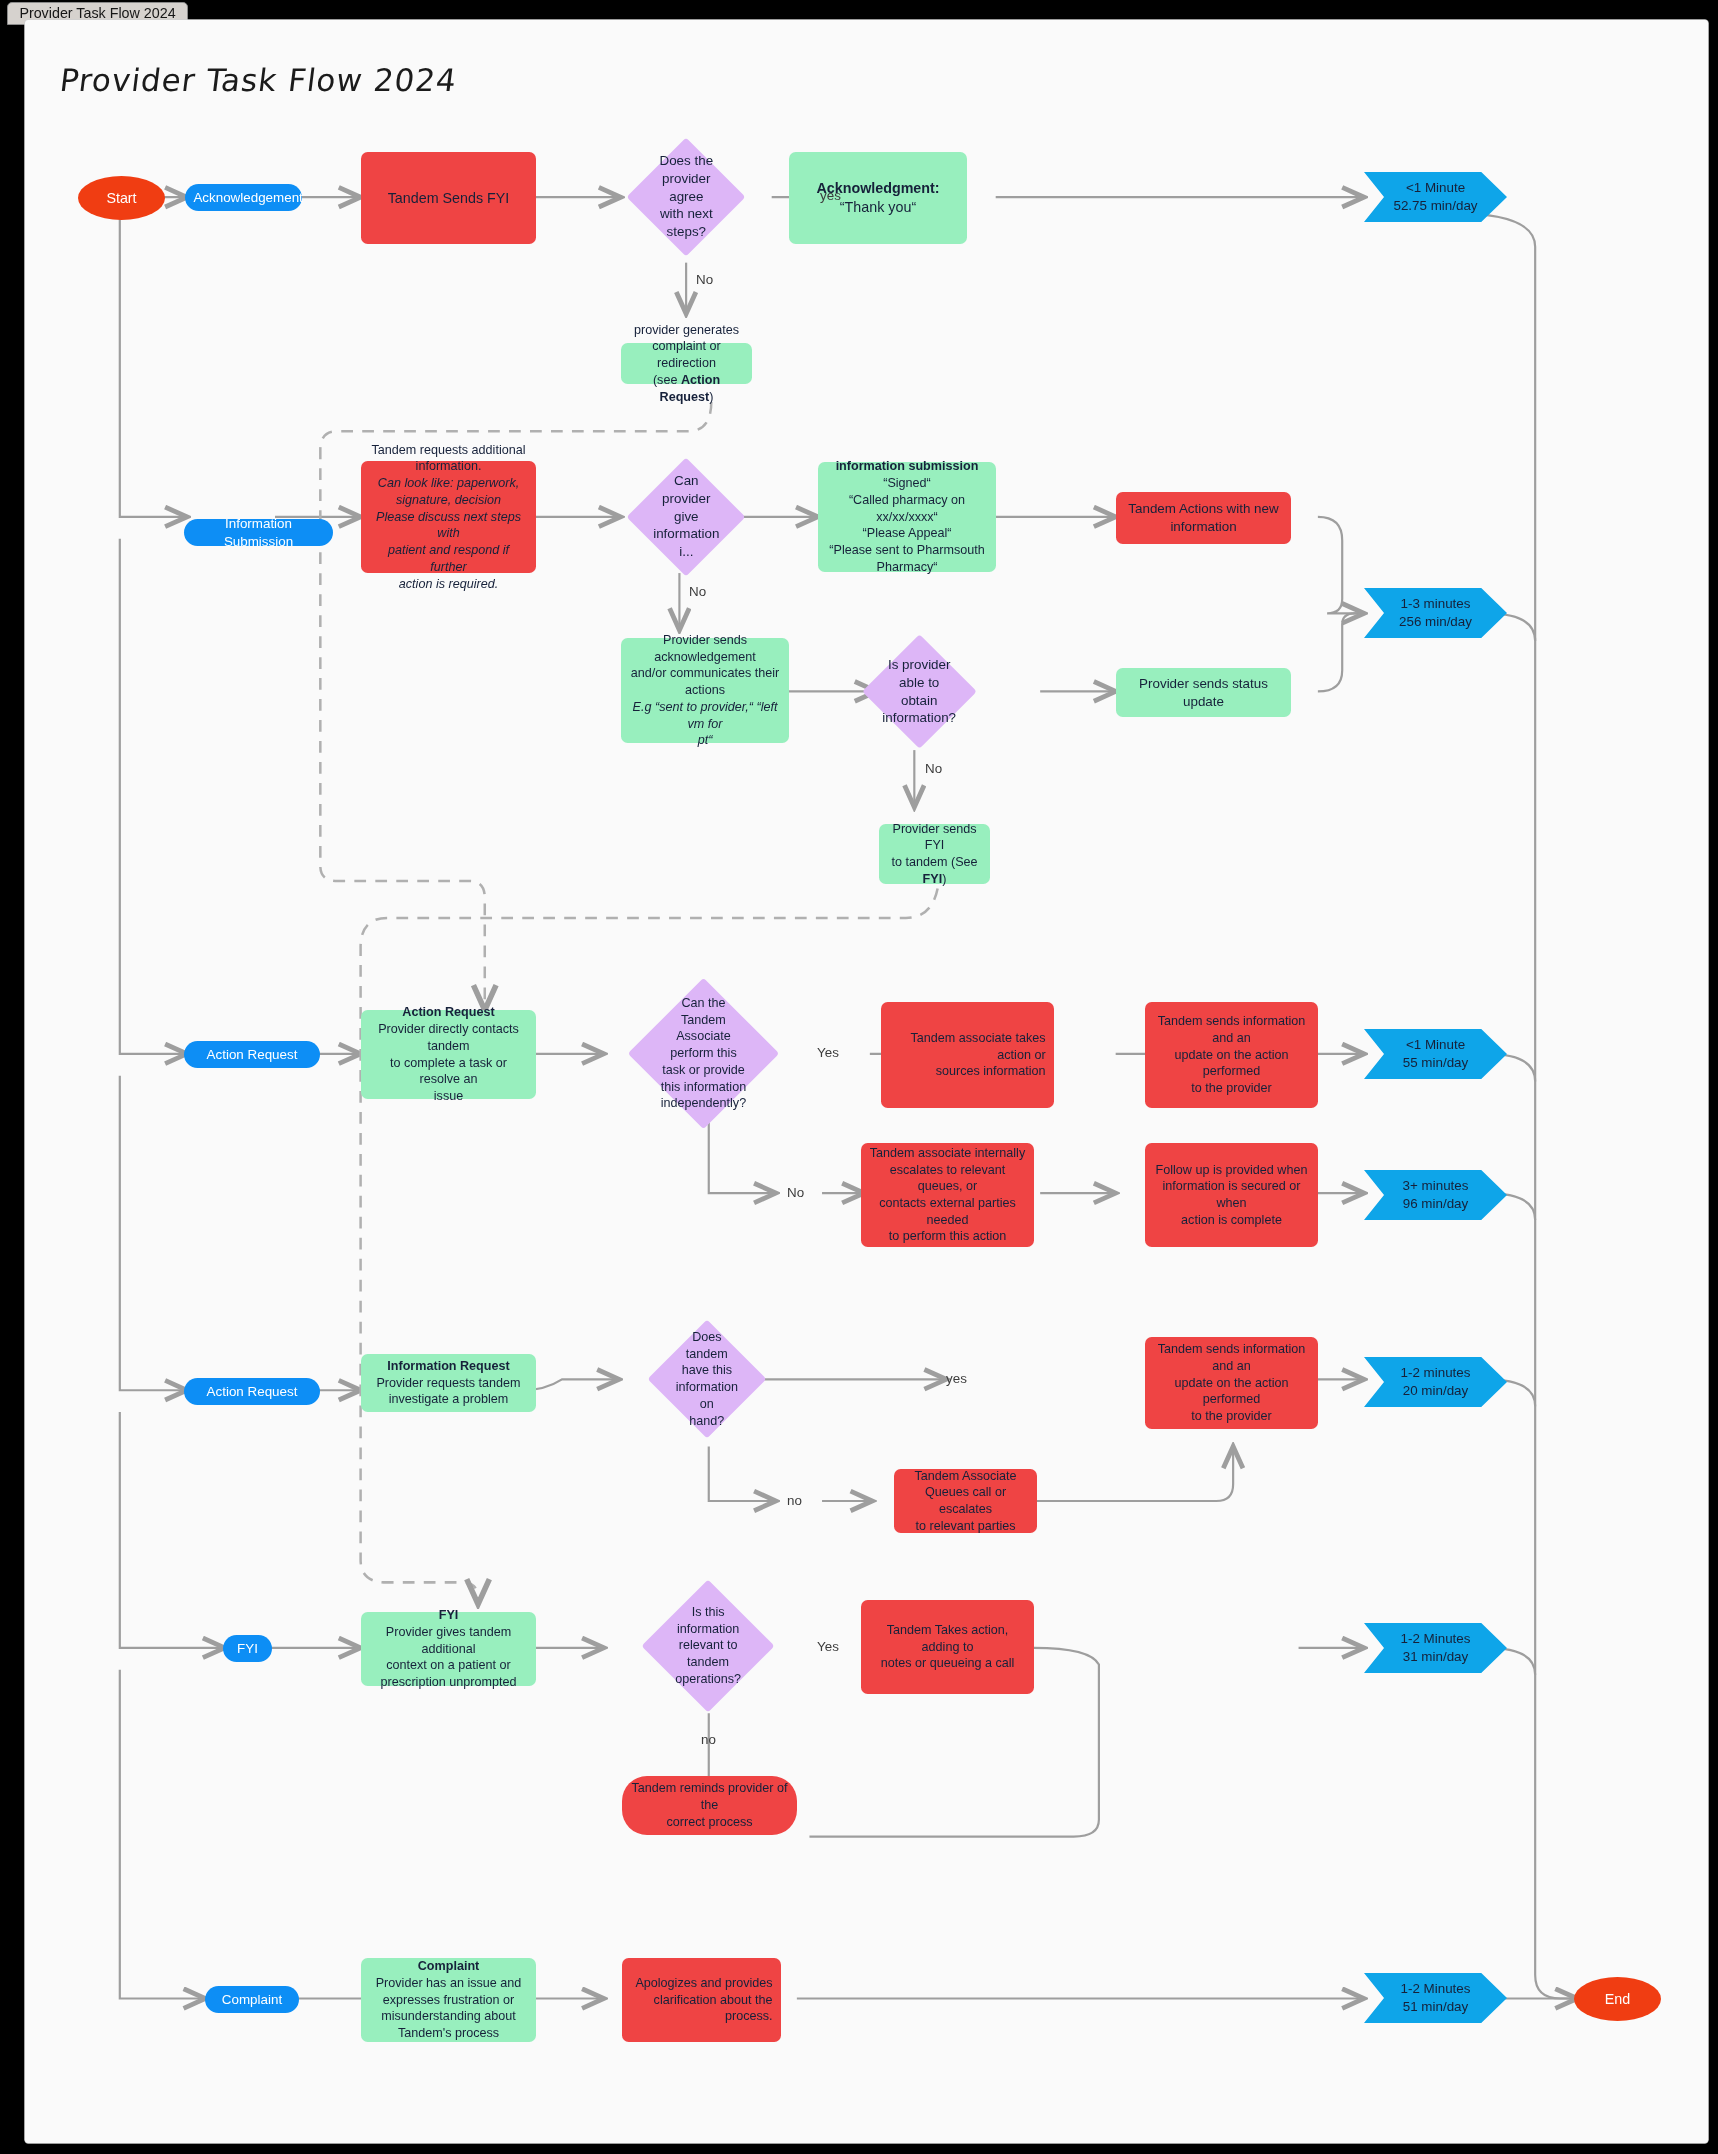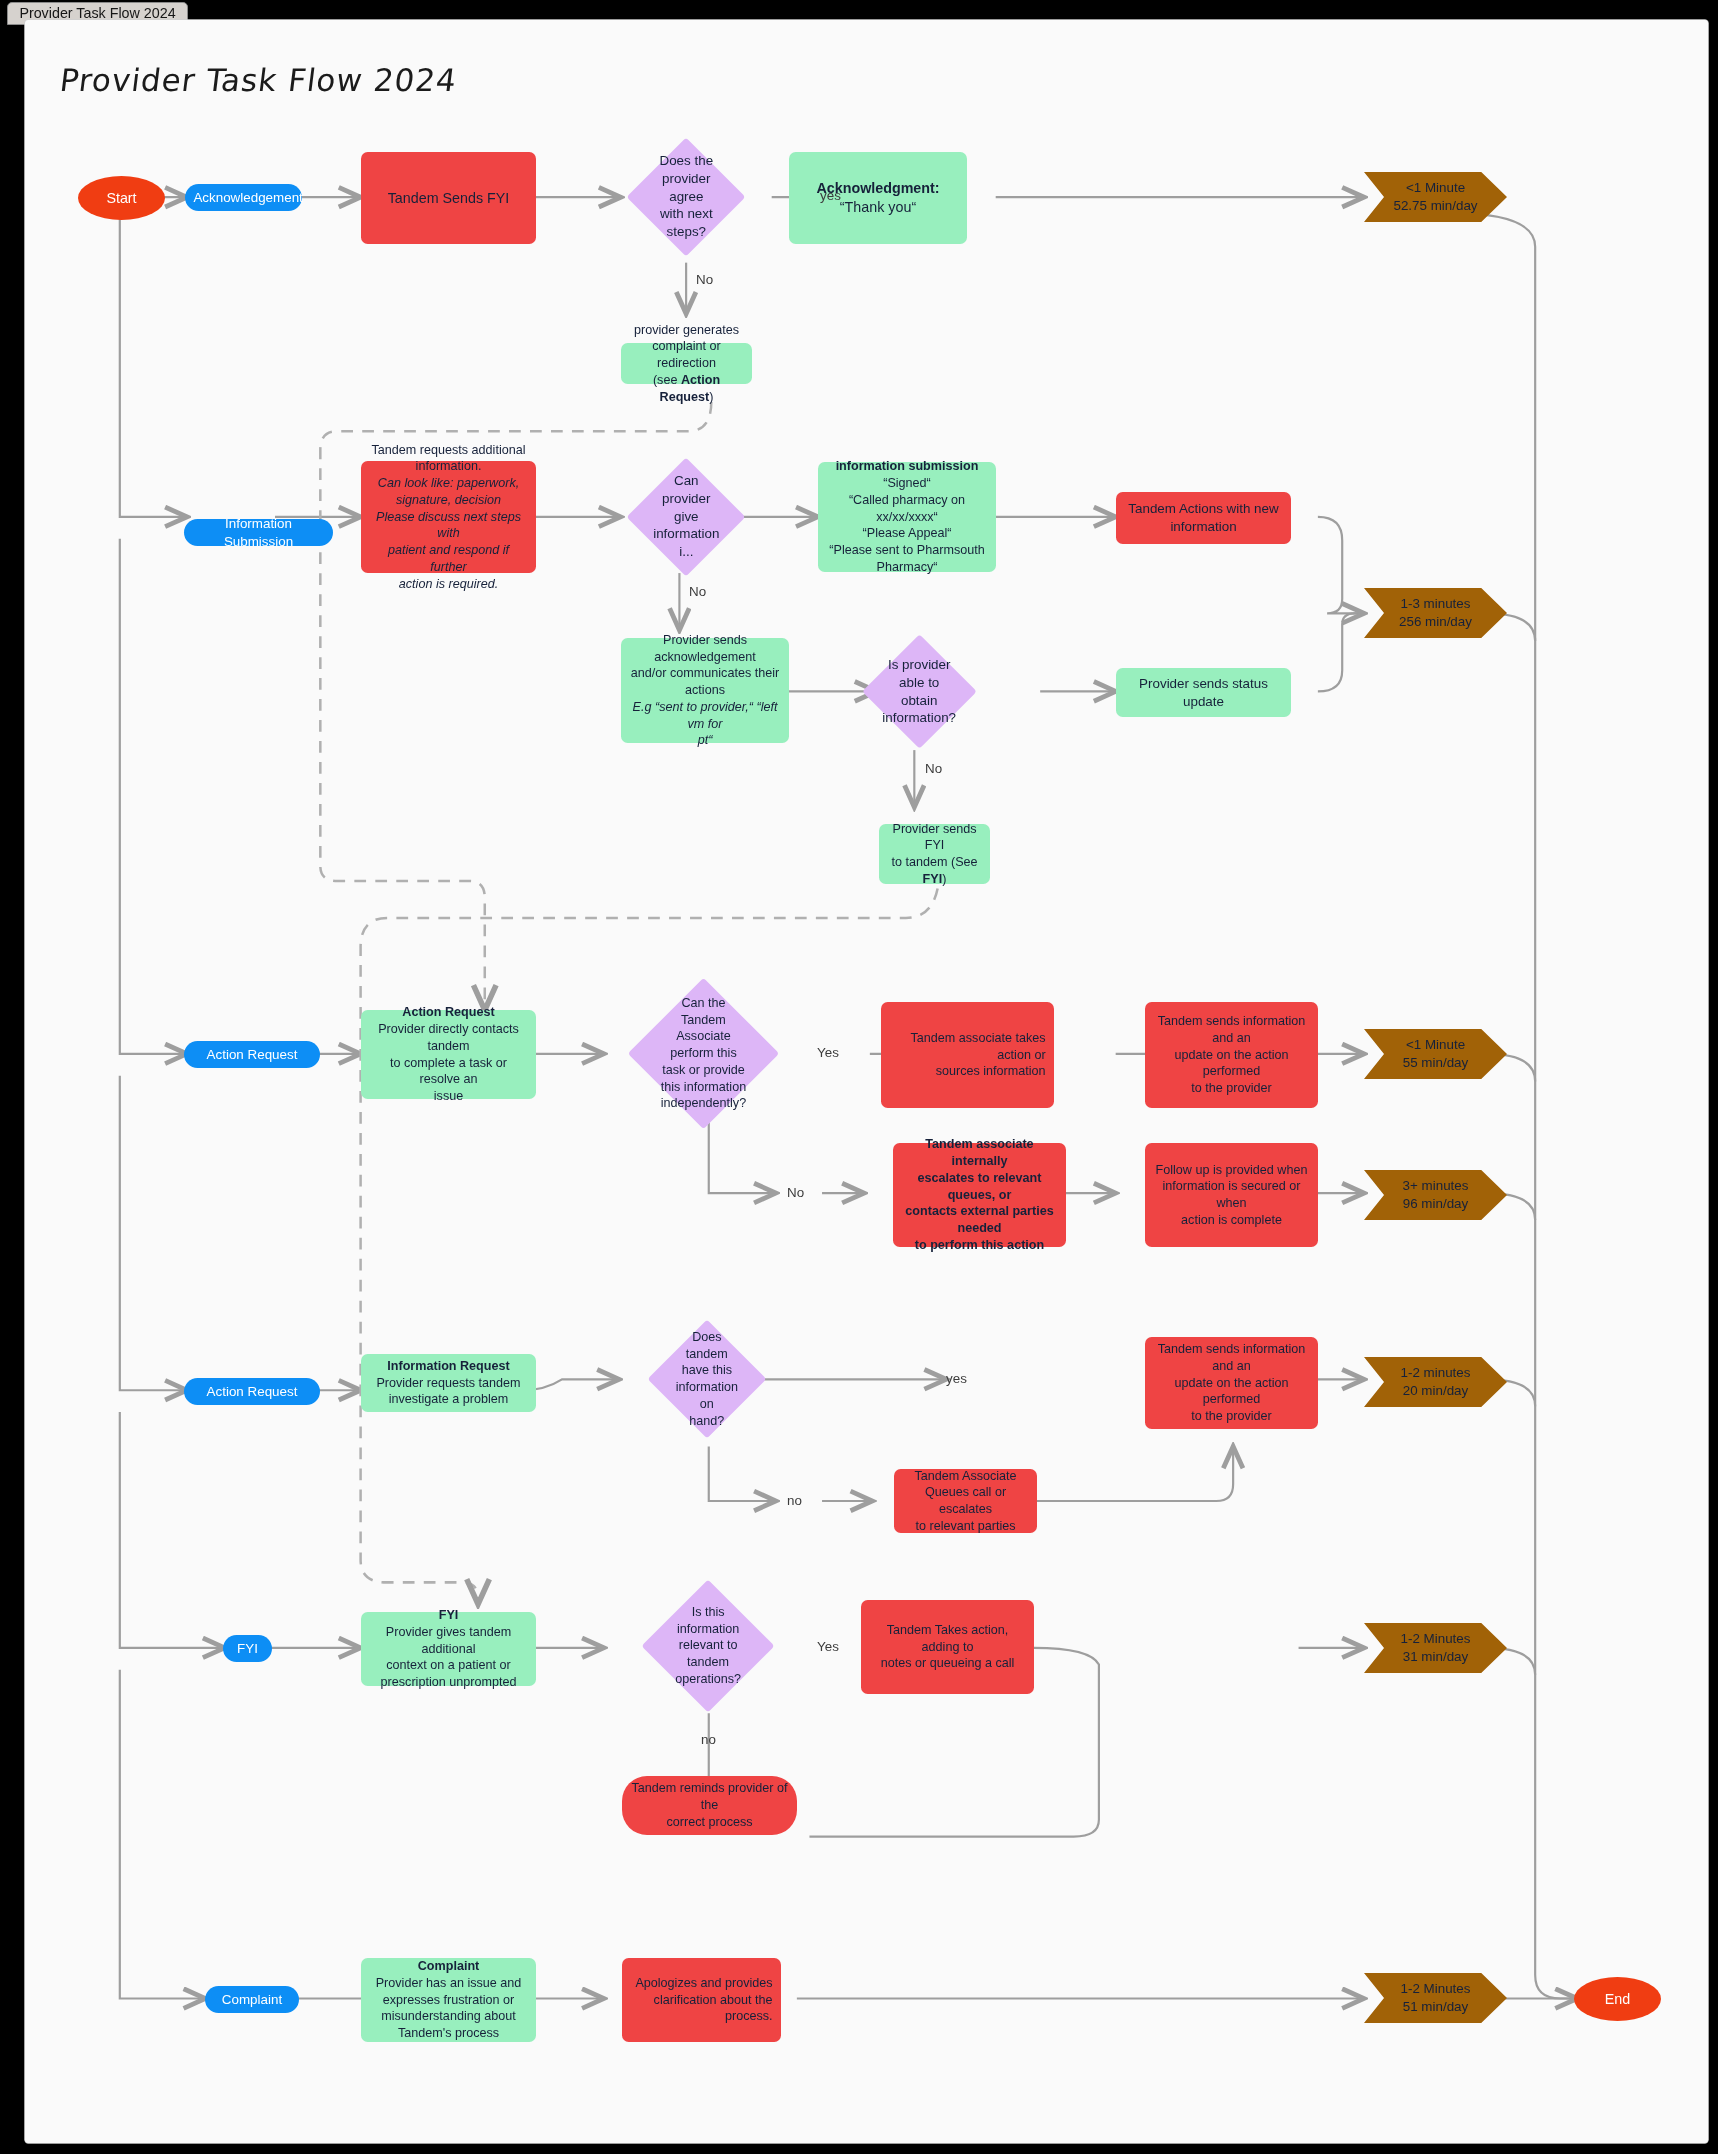--- a/index.html
+++ b/index.html
@@ -60,21 +60,21 @@
   .green { background: #98efbe; }
   .pill  { background: #0d8ef5; color: #fff; border-radius: 18.5px; font-size: 13.4px; font-weight: 400; }
   .term  { background: #f03d12; color: #fff; border-radius: 50%; font-size: 14.3px; }
   .diamond {
     background: #ddb6f7;
     transform: rotate(45deg);
     border-radius: 3.4px;
   }
   .diamond > .inner { transform: rotate(-45deg); }
   .chev {
-    background: #a16207;
+    background: #0ea5e9;
     clip-path: polygon(0% 0%, 82% 0%, 100% 50%, 82% 100%, 0% 100%, 14% 50%);
     font-size: 13.4px;
   }
   .lbl { position: absolute; font-size: 13.4px; color: #3c3c3c; }
   b { font-weight: 700; }
   i { font-style: italic; }
 </style>
 </head>
 <body>
 
@@ -333,21 +333,21 @@
 to the provider</span>
       </div>
 
       <div class="node chev" style="left:1339px; top:1009px; width:143px; height:50px;">
         <div class="inner">
           <div>&lt;1 Minute</div>
           <div>55 min/day</div>
         </div>
       </div>
 
-      <div class="node rect blue" style="left:868px; top:1123px; width:173px; height:104px; font-size:12.6px; white-space:pre-line;font-weight:bold;">
+      <div class="node rect blue" style="left:836px; top:1123px; width:173px; height:104px; font-size:12.6px; white-space:pre-line;">
         <span class="inner">Tandem associate internally
 escalates to relevant queues, or
 contacts external parties needed
 to perform this action</span>
       </div>
 
       <div class="node rect blue" style="left:1120px; top:1123px; width:173px; height:104px; font-size:12.6px; white-space:pre-line;">
         <span class="inner">Follow up is provided when
 information is secured or when
 action is complete</span>

